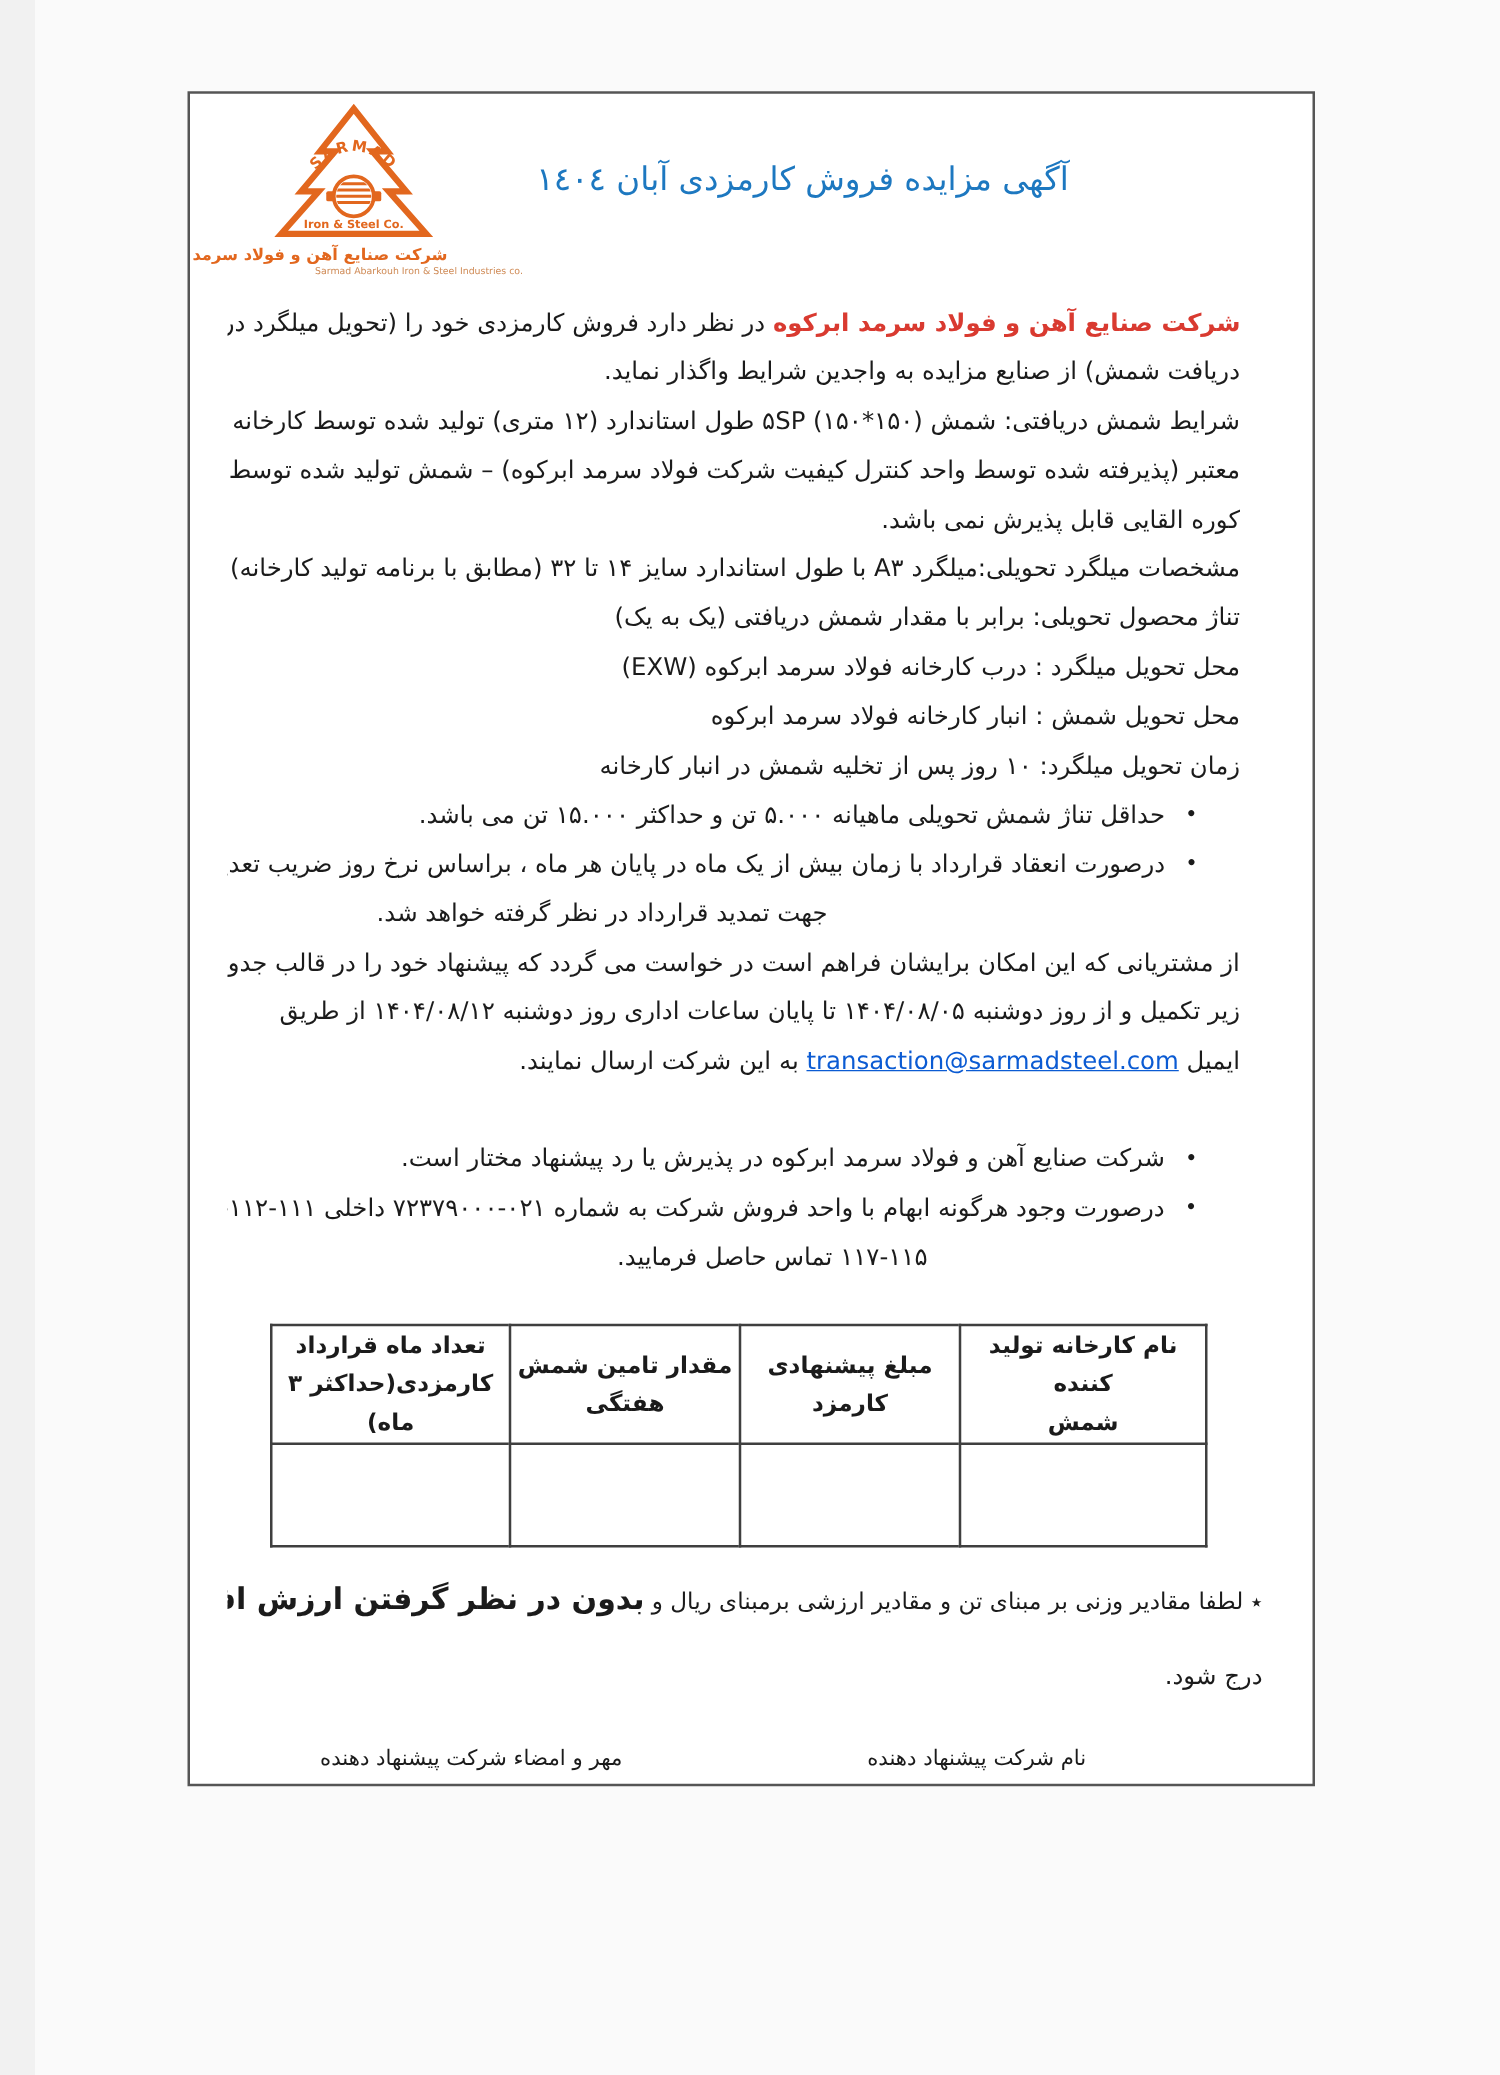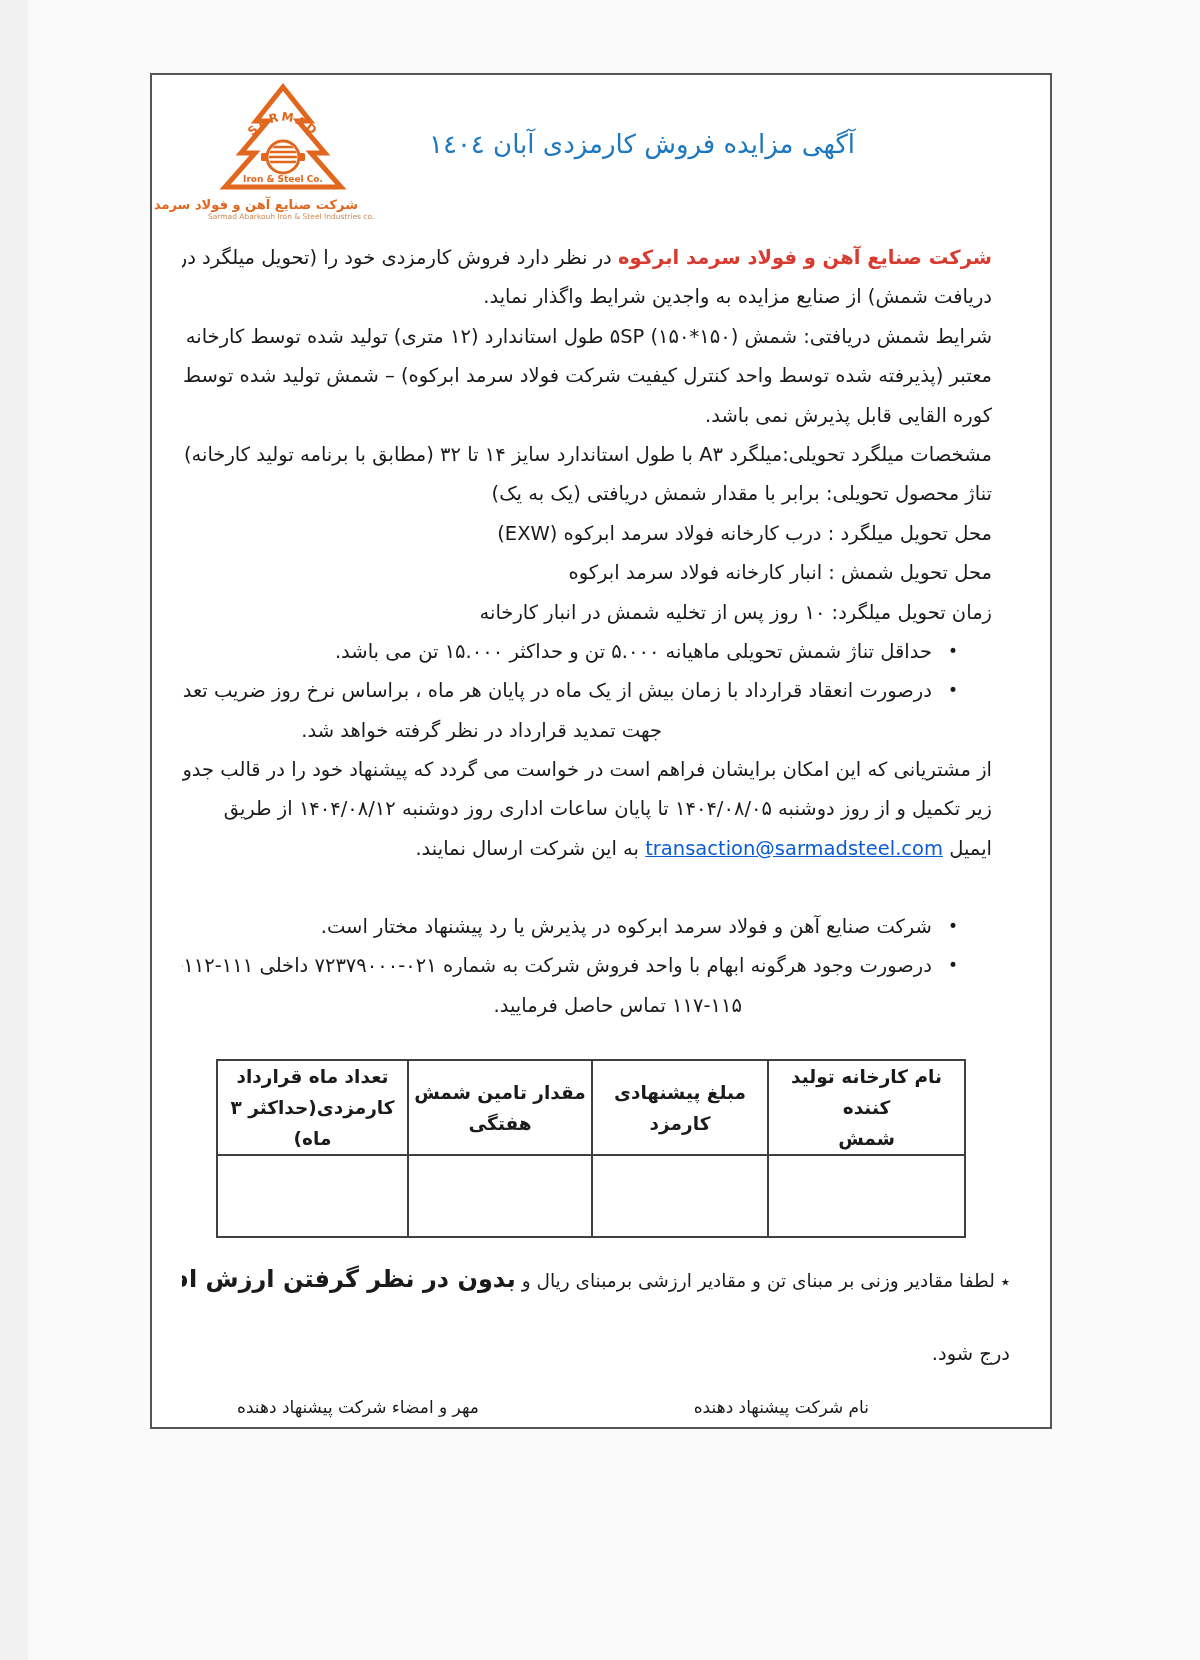--- a/index.html
+++ b/index.html
@@ -12,21 +12,21 @@
   .left-stripe{position:absolute;left:0;top:0;width:28px;height:1660px;background:#f1f1f1;}
   .page{
     position:absolute;left:150px;top:73px;width:902px;height:1356px;
     box-sizing:border-box;background:#ffffff;border:2px solid #555;
     overflow:hidden;
   }
   
   .logo-block{position:absolute;left:56px;top:8px;width:150px;text-align:center;}
   .logo-block svg{display:block;margin:0 auto;}
   .logo-fa{color:#e2671e;font-weight:bold;font-size:13px;line-height:15px;direction:rtl;white-space:nowrap;}
-  .logo-en{color:#cf8a55;font-size:7.5px;line-height:10px;white-space:nowrap;}
+  .logo-en{color:#cf8a55;font-size:7.5px;line-height:10px;white-space:nowrap;margin-left:44px;}
   
   .doc-title{
     position:absolute;left:225px;top:54px;width:530px;
     text-align:center;direction:rtl;
     font-size:26px;font-weight:normal;color:#1d78c0;white-space:nowrap;
   }
   
   .body-text{position:absolute;right:58px;left:30px;direction:rtl;color:#1b1b1b;font-size:19.5px;}
   .bt1{top:163px;}
   .bt2{top:832px;}
@@ -46,25 +46,25 @@
   .offer-table th{
     height:76px;font-size:18.5px;font-weight:bold;color:#1b1b1b;
     text-align:center;vertical-align:middle;line-height:31px;
   }
   .offer-table td{height:80px;background:#fff;}
   
   .footnote{position:absolute;top:1183px;right:40px;left:30px;direction:rtl;text-align:right;color:#1b1b1b;}
   .fn1{font-size:18.5px;line-height:42px;white-space:nowrap;overflow:hidden;}
   .fn1 .fn-bold{font-size:24px;font-weight:bold;}
   .fn1 .star{font-size:17px;}
-  .fn2{font-size:19.5px;line-height:40px;margin-top:32px;}
+  .fn2{font-size:19.5px;line-height:40px;margin-top:18px;}
   
   .footer-label{position:absolute;top:1322px;font-size:17px;color:#1b1b1b;direction:rtl;white-space:nowrap;}
   .footer-right{right:181px;}
-  .footer-left{left:85px;}
+  .footer-left{left:104px;}
 </style>
 </head>
 <body>
 
 <div class="left-stripe"></div>
 
 <div class="page">
 
   <div class="logo-block">
     <svg width="150" height="114" viewBox="0 0 150 114">

